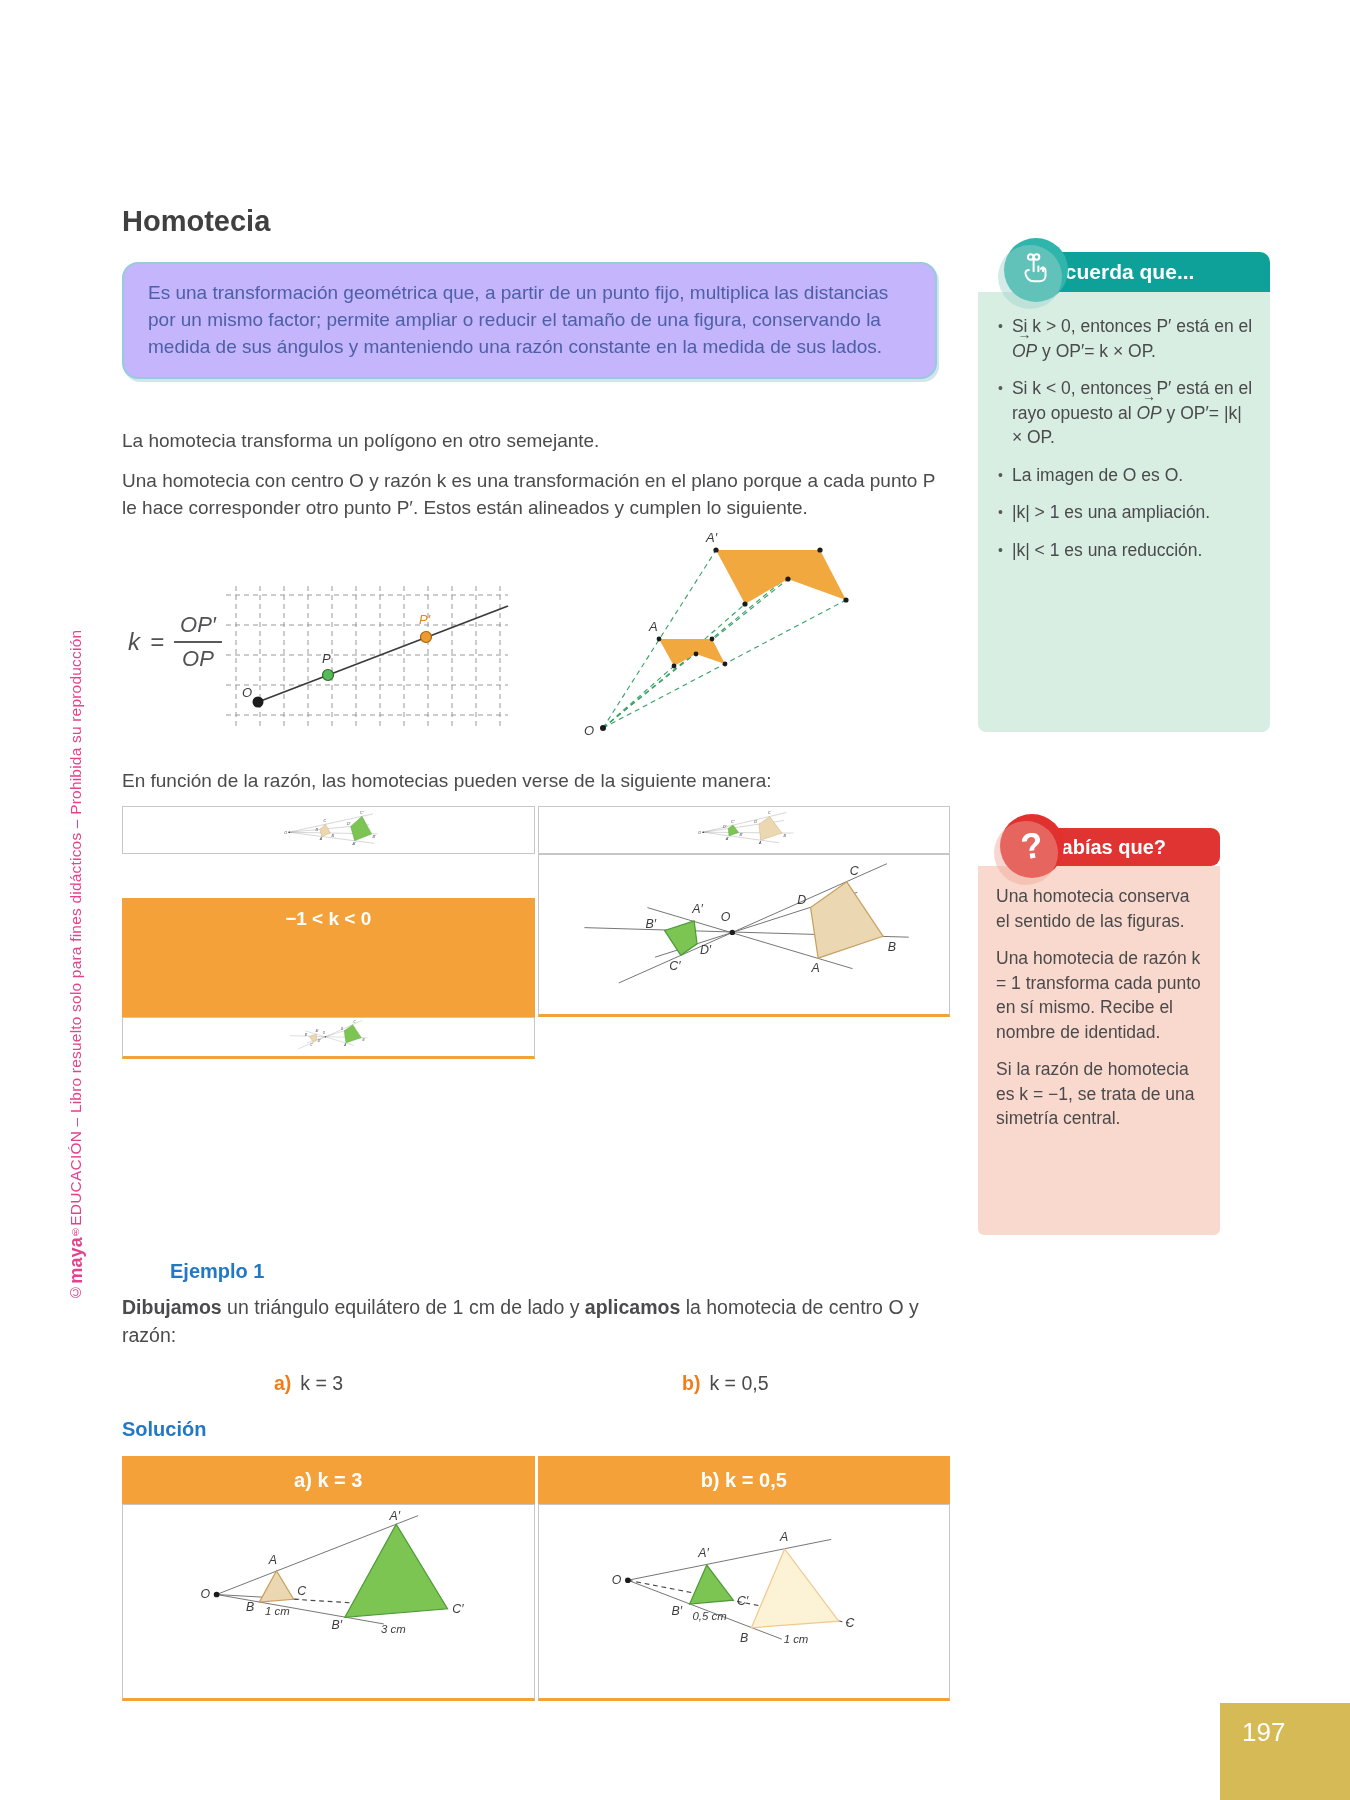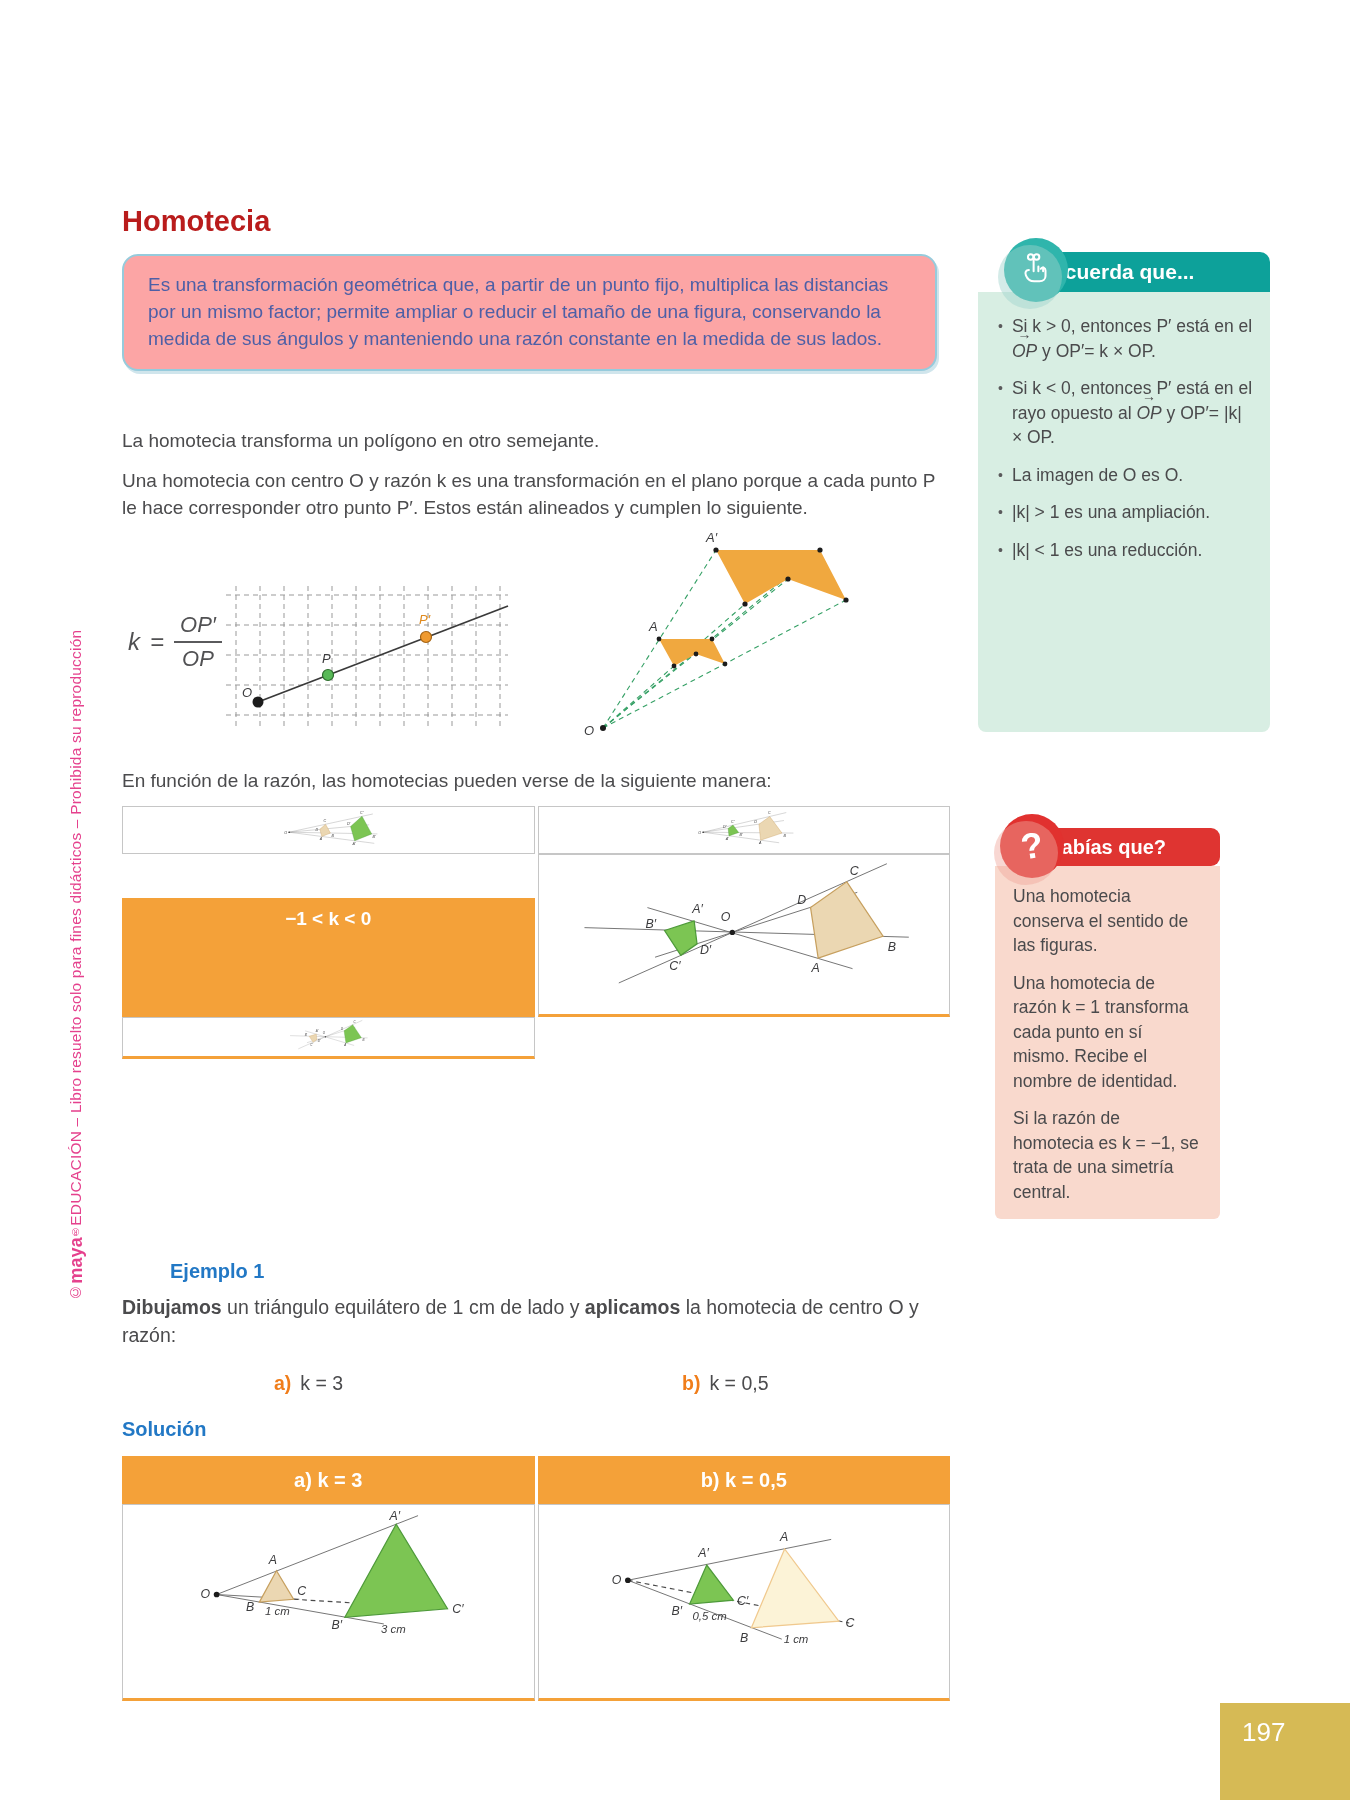--- a/index.html
+++ b/index.html
@@ -5,23 +5,23 @@
   html,body{margin:0;padding:0;}
   body{width:1350px;height:1800px;position:relative;background:#ffffff;
        font-family:"Liberation Sans","DejaVu Sans",sans-serif;color:#4A4A4C;overflow:hidden;}
 
   
   .sidetext{position:absolute;left:66px;top:456px;height:845px;writing-mode:vertical-rl;
             transform:rotate(180deg);color:#E5418D;font-size:15.5px;letter-spacing:.2px;white-space:nowrap;}
   .sidetext .brand{font-weight:bold;font-size:18px;}
   .sidetext .reg{font-size:10px;}
 
-  .title{position:absolute;left:122px;top:205px;margin:0;font-size:29px;font-weight:bold;color:#b91c1c;}
-
-  .defbox{position:absolute;left:122px;top:254px;width:763px;background:#fca5a5;
+  .title{position:absolute;left:122px;top:205px;margin:0;font-size:29px;font-weight:bold;color:#404040;}
+
+  .defbox{position:absolute;left:122px;top:262px;width:763px;background:#c4b5fd;
           border:2px solid #96CBDC;border-radius:16px;padding:16px 24px;
           box-shadow:2px 3px 0 rgba(120,180,200,.35);}
   .defbox p{margin:0;font-size:19px;line-height:1.42;color:#4D5FA6;}
 
   .p{margin:0;font-size:19px;line-height:1.42;color:#4B4B4D;}
   .p2{position:absolute;left:122px;top:428px;}
   .p3{position:absolute;left:122px;top:468px;width:828px;}
   .p4{position:absolute;left:122px;top:768px;}
   .p5{position:absolute;left:122px;top:1294px;width:828px;font-size:19.5px;}
 
@@ -76,21 +76,21 @@
                border-radius:50%;opacity:.45;z-index:-1;}
   .rq-circle{background:#2FB5AC;}
   .rq-circle::before{background:#9FD3CB;}
   .sq-circle{background:#E1312F;}
   .sq-circle::before{background:#EFA79B;}
   .q-glyph{color:#fff;font-size:36px;font-weight:bold;transform:rotate(-8deg);}
 
   .sabias{left:978px;top:828px;width:242px;}
   .sabias .sb-header{margin-left:38px;height:38px;border-radius:9px;background:#DF3431;
                      font-size:20px;line-height:38px;padding-left:20px;}
-  .sabias .sb-body{background:#F9D9CD;border-radius:0 0 6px 6px;padding:18px 18px 0 18px;min-height:335px;margin-left:17px;}
+  .sabias .sb-body{background:#F9D9CD;border-radius:0 0 6px 6px;padding:18px 18px 16px 18px;min-height:335px;}
   .sabias p{margin:0 0 13px 0;font-size:17.5px;line-height:1.4;color:#4A4A4C;}
 
   .pagebox{position:absolute;left:1220px;top:1703px;width:130px;height:97px;background:#D6BA55;}
   .pagebox span{display:block;color:#fff;font-size:26px;padding:14px 0 0 22px;}
 
   
   text{font-family:"Liberation Sans","DejaVu Sans",sans-serif;}
   .lbl{font-size:13px;font-style:italic;fill:#3C3C3E;}
   .lbl-or{fill:#E08A1E;}
   .cm{font-size:12px;font-style:italic;fill:#3C3C3E;}

